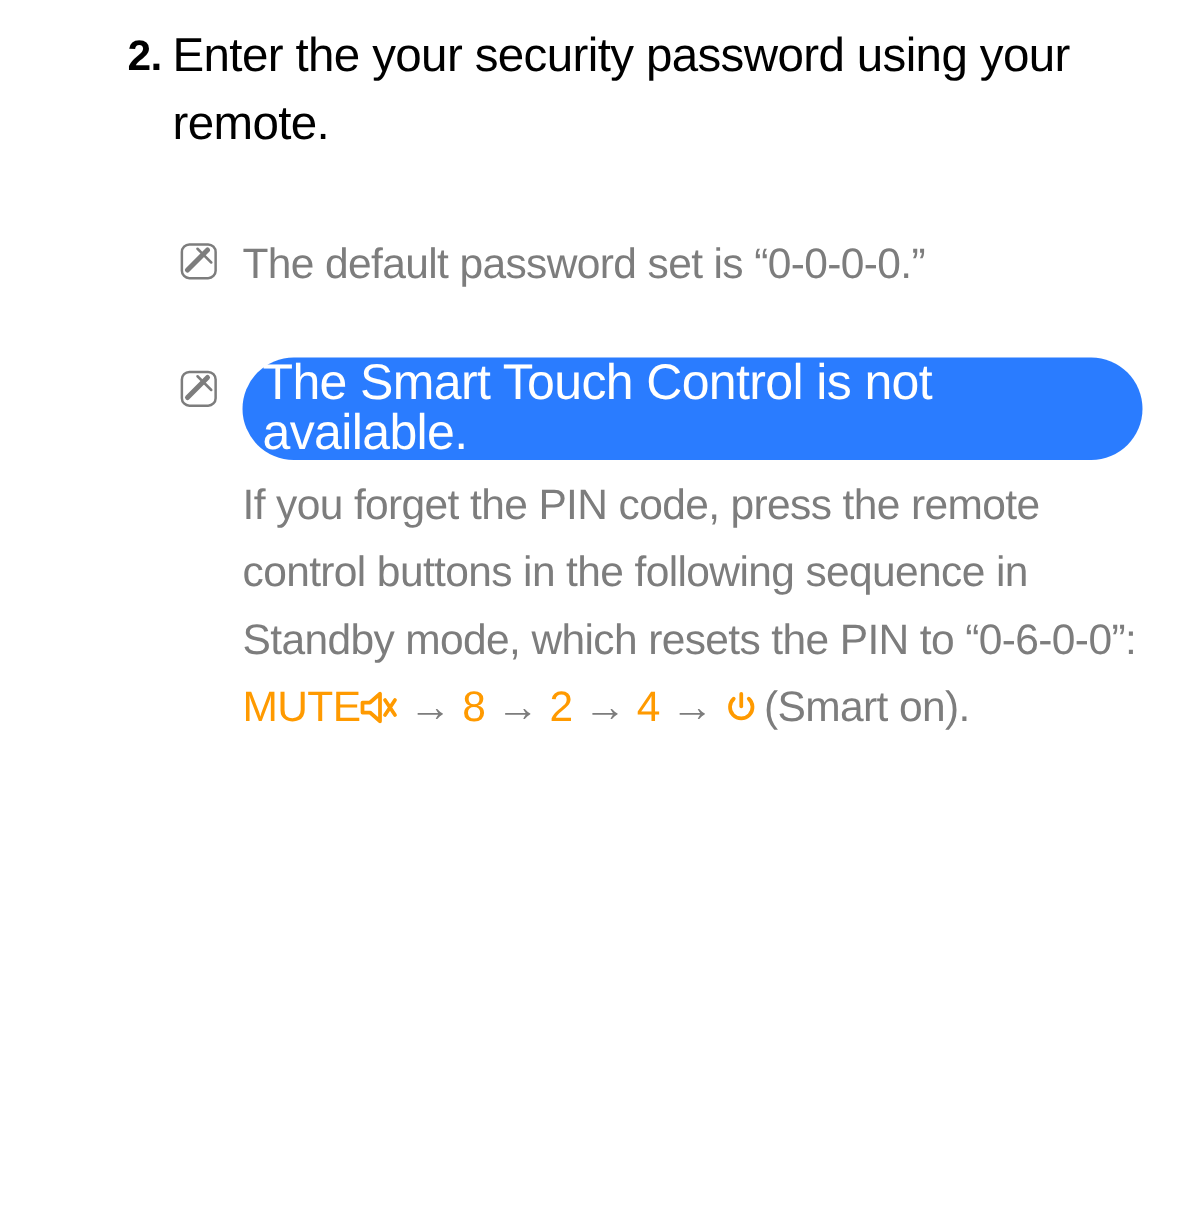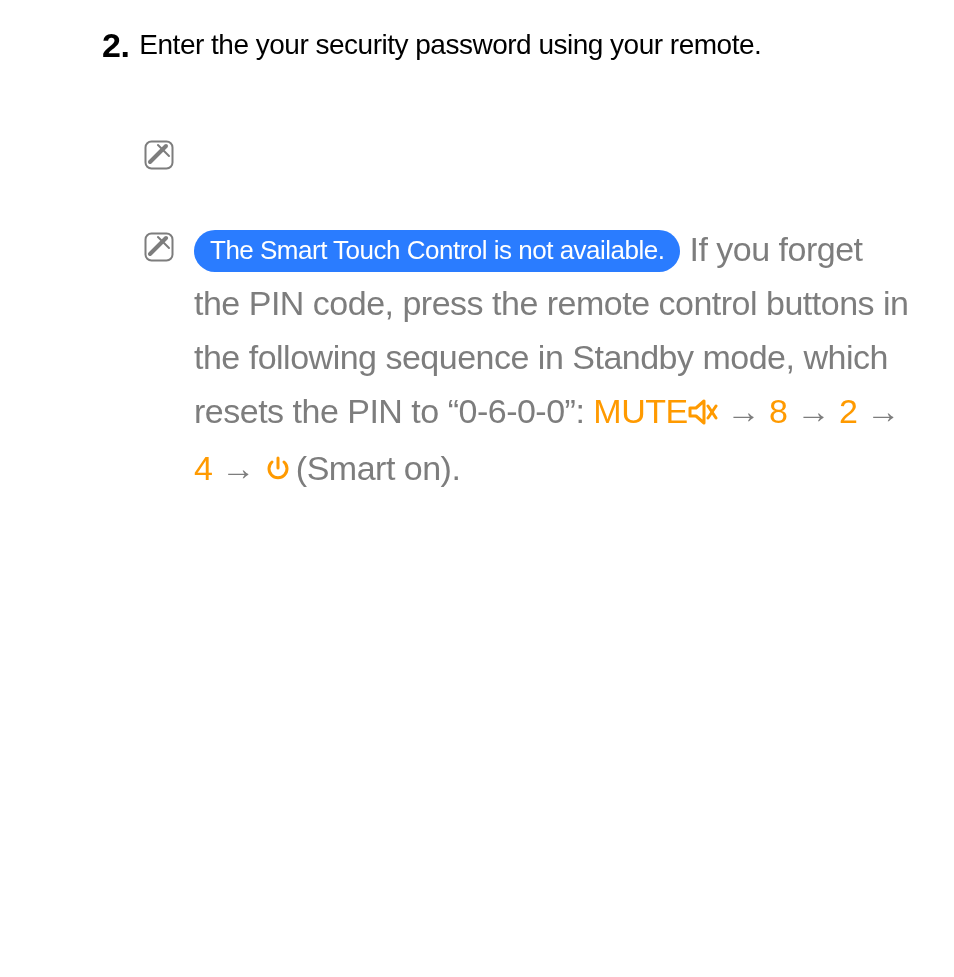--- a/index.html
+++ b/index.html
@@ -25,21 +25,21 @@
   .step-num {
     font-weight: 700;
     font-size: 34px;
     color: #000;
     letter-spacing: -0.5px;
     line-height: 54px;
     min-width: 26px;
     text-align: right;
   }
   .step-text {
-    font-size: 28px;
+    font-size: 38px;
     font-weight: 400;
     color: #000;
     letter-spacing: -0.5px;
     line-height: 54px;
   }
   .note {
     display: flex;
     align-items: flex-start;
     margin-left: 42px;
     margin-bottom: 48px;
@@ -55,21 +55,21 @@
     color: #7d7d7d;
     letter-spacing: -0.5px;
     line-height: 54px;
   }
   .badge {
     display: inline-block;
     background: #2a7cff;
     color: #ffffff;
     border-radius: 999px;
     padding: 0px 16px 2px 16px;
-    font-size: 26px;
+    font-size: 40px;
     letter-spacing: -0.5px;
     line-height: 40px;
     vertical-align: 2px;
   }
   .seq {
     color: #ff9a00;
     font-weight: 400;
   }
   .arrow {
     color: #7d7d7d;
@@ -89,20 +89,21 @@
   </div>
 
   <div class="note">
     <span class="note-icon">
       <svg width="30" height="30" viewBox="0 0 30 30">
         <rect x="1.5" y="1.5" width="27" height="27" rx="6" ry="6" fill="none" stroke="#7d7d7d" stroke-width="2"></rect>
         <line x1="6" y1="22" x2="22" y2="6" stroke="#7d7d7d" stroke-width="4" stroke-linecap="round"></line>
         <line x1="14" y1="5" x2="25" y2="16" stroke="#7d7d7d" stroke-width="2" stroke-linecap="round"></line>
       </svg>
     </span>
+    <div class="note-body">The default password set is “0-0-0-0.”</div>
   </div>
 
   <div class="note">
     <span class="note-icon">
       <svg width="30" height="30" viewBox="0 0 30 30">
         <rect x="1.5" y="1.5" width="27" height="27" rx="6" ry="6" fill="none" stroke="#7d7d7d" stroke-width="2"></rect>
         <line x1="6" y1="22" x2="22" y2="6" stroke="#7d7d7d" stroke-width="4" stroke-linecap="round"></line>
         <line x1="14" y1="5" x2="25" y2="16" stroke="#7d7d7d" stroke-width="2" stroke-linecap="round"></line>
       </svg>
     </span>

